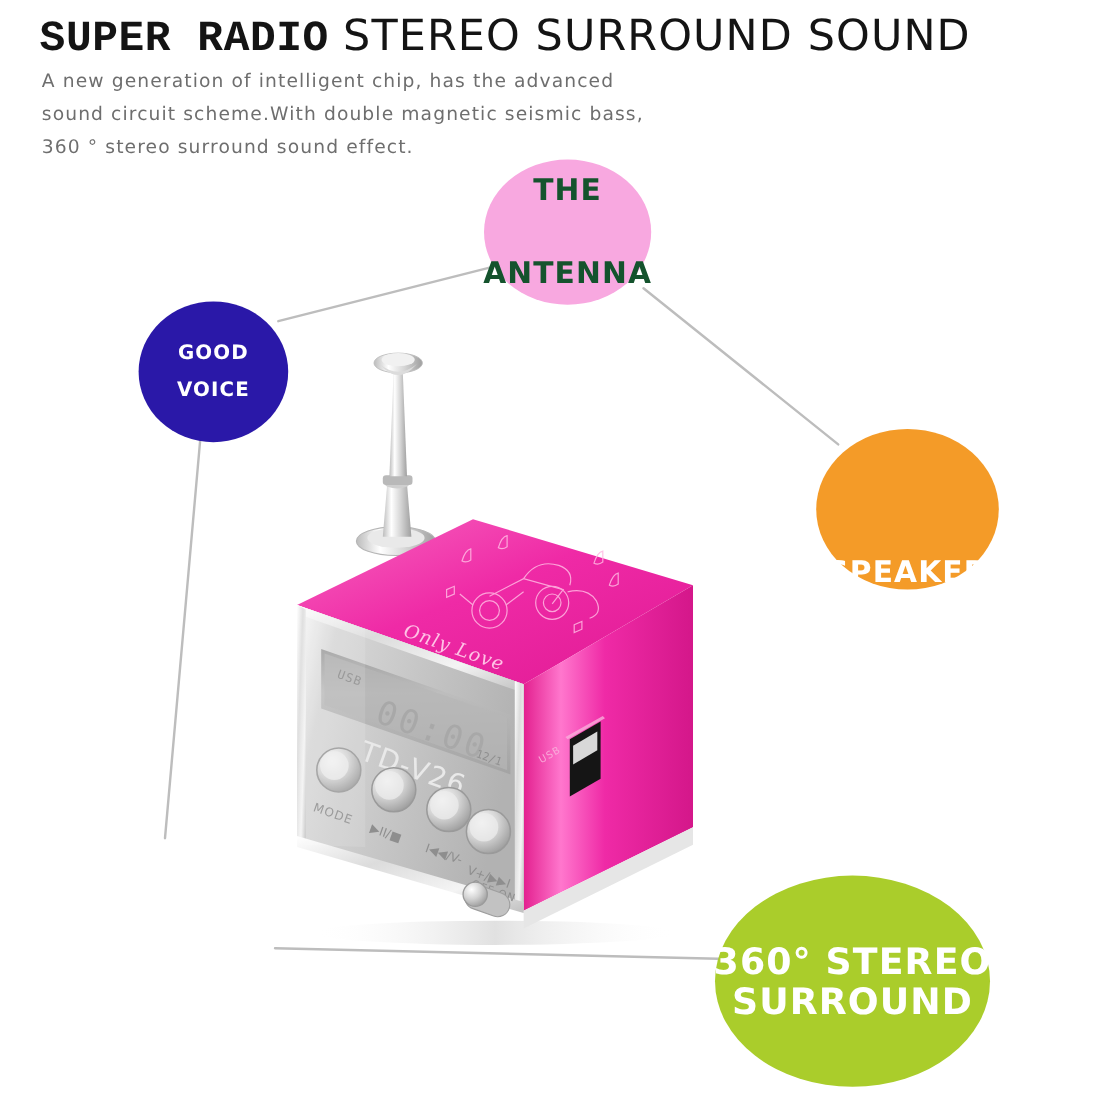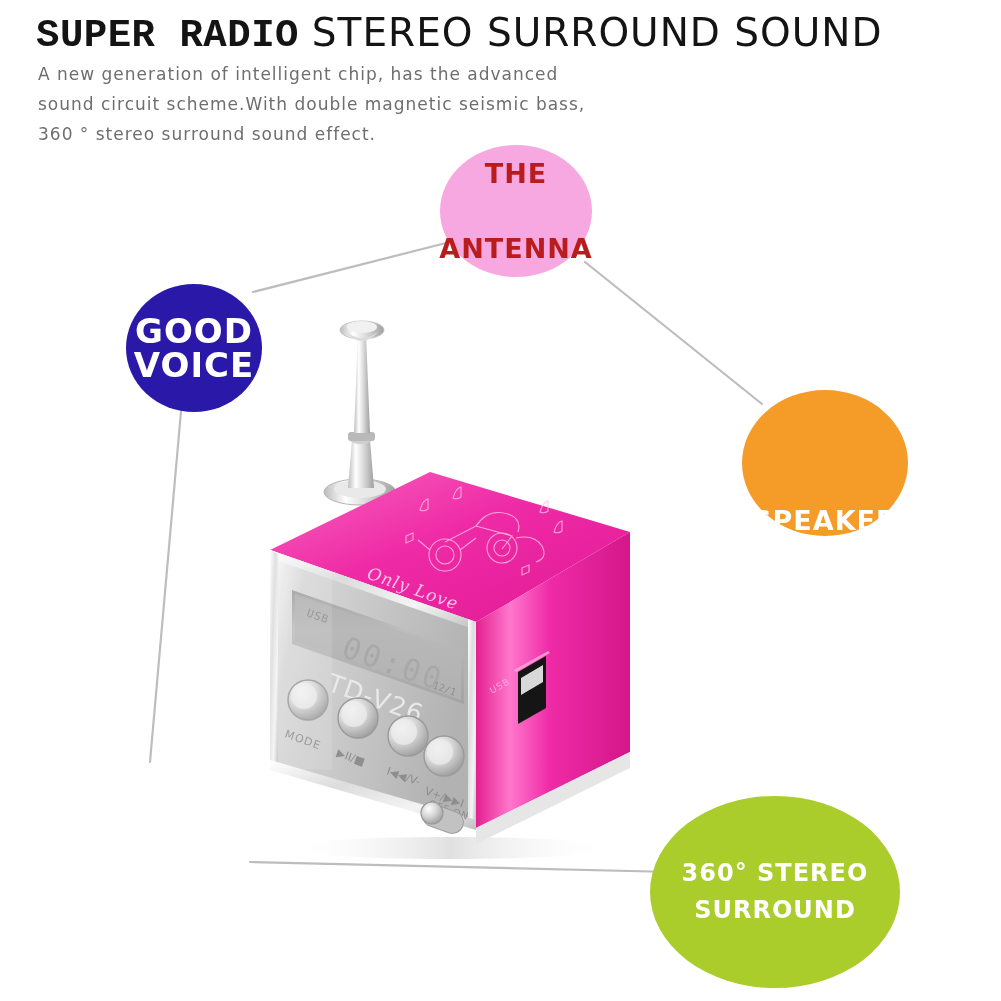--- a/index.html
+++ b/index.html
@@ -77,45 +77,45 @@
   .bubble span { display: block; white-space: nowrap; }
 
   #bubble-antenna {
     left: 440px; top: 145px;
     width: 152px; height: 132px;
     background: #f8a8e0;
     font-size: 27px;
     line-height: 33px;
   }
   #bubble-good-voice {
-    left: 126px; top: 284px;
+    left: 126px; top: 274px;
     width: 136px; height: 128px;
     background: #2a18a8;
-    font-size: 34px;
+    font-size: 18px;
     line-height: 34px;
   }
   #bubble-speaker {
     left: 742px; top: 390px;
     width: 166px; height: 146px;
     background: #f49b28;
     font-size: 27px;
     line-height: 30px;
   }
   #bubble-smart-chip {
     left: 68px; top: 748px;
     width: 186px; height: 166px;
     background: #6e6069;
     font-size: 27px;
     line-height: 37px;
   }
   #bubble-surround {
     left: 650px; top: 796px;
     width: 250px; height: 192px;
     background: #aacd2b;
-    font-size: 24px;
+    font-size: 33px;
     line-height: 37px;
   }
 
   
   #product {
     position: absolute;
     left: 240px; top: 300px;
     width: 420px; height: 560px;
   }
   #product svg { display: block; }
@@ -300,21 +300,21 @@
       <g>
         <text x="188" y="506" transform="rotate(19.5 188 506)" font-family="'DejaVu Sans', sans-serif" font-size="9.5" fill="#8e8e8e" letter-spacing="1">OFF ON</text>
         <rect x="182" y="508" width="42" height="22" rx="11" transform="rotate(19.5 203 519)" fill="#c2c2c2" stroke="#9e9e9e" stroke-width="1"></rect>
         <ellipse cx="192" cy="513" rx="11" ry="11" fill="url(#gBtn)" stroke="#9a9a9a" stroke-width="1.2"></ellipse>
       </g>
 
       <path d="M30,250 L92,272 L92,470 L30,468 Z" fill="#ffffff" opacity="0.12"></path>
     </svg>
   </div>
 
-  <div class="bubble" id="bubble-antenna" style="background: rgb(248, 168, 224); color: #b91c1c; gap: 42px;">
+  <div class="bubble" id="bubble-antenna" style="background: rgb(248, 168, 224); color: #14532d; gap: 42px;">
     <span>THE</span>
     <span>ANTENNA</span>
   </div>
 
   <div class="bubble" id="bubble-good-voice" style="background: rgb(42, 24, 168); color: rgb(255, 255, 255);">
     <span>GOOD</span>
     <span>VOICE</span>
   </div>
 
   <div class="bubble" id="bubble-speaker" style="background: rgb(244, 155, 40); color: rgb(255, 255, 255); justify-content: flex-end;">

